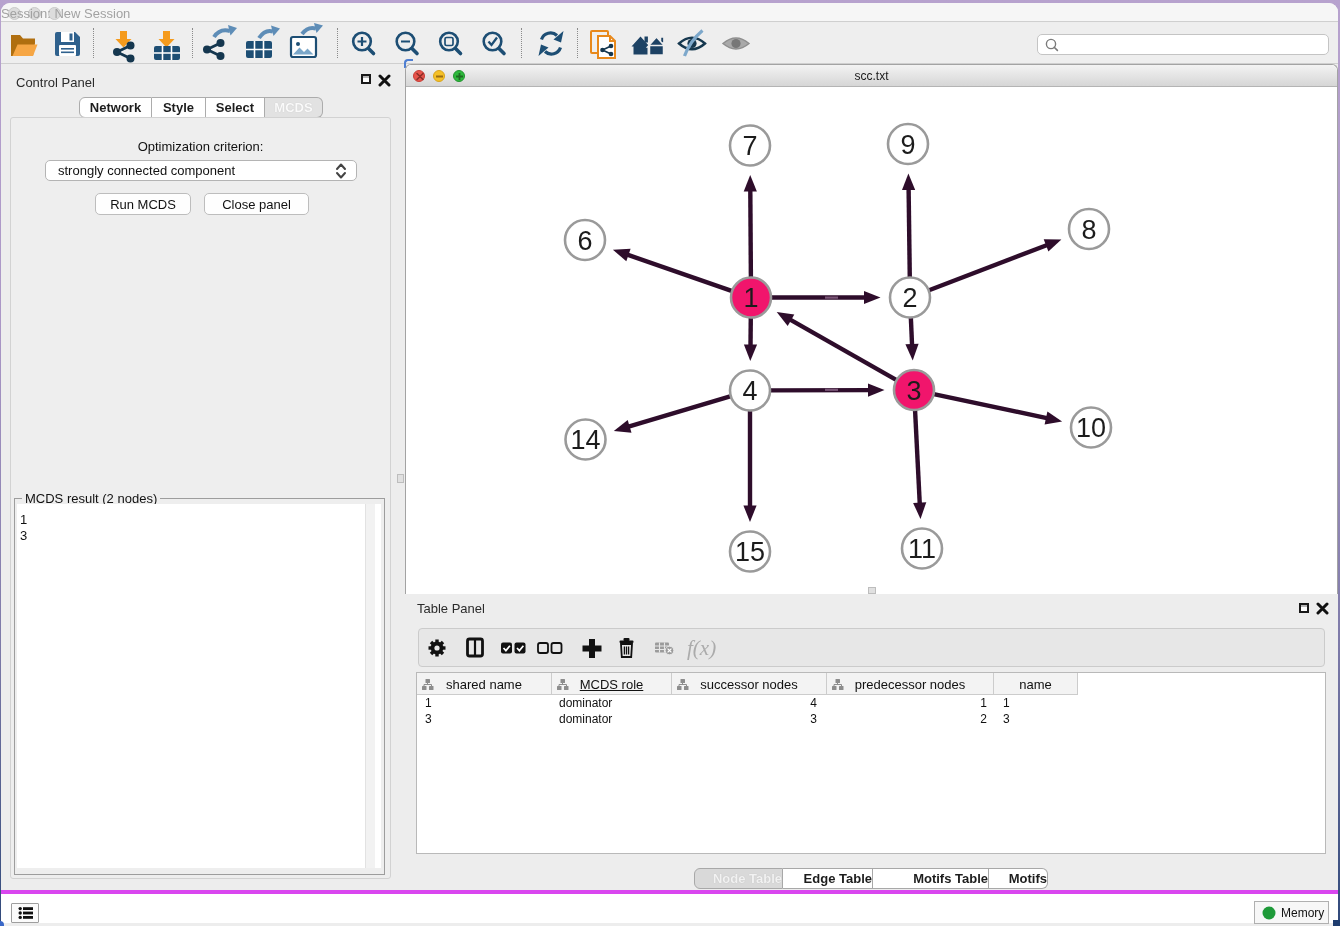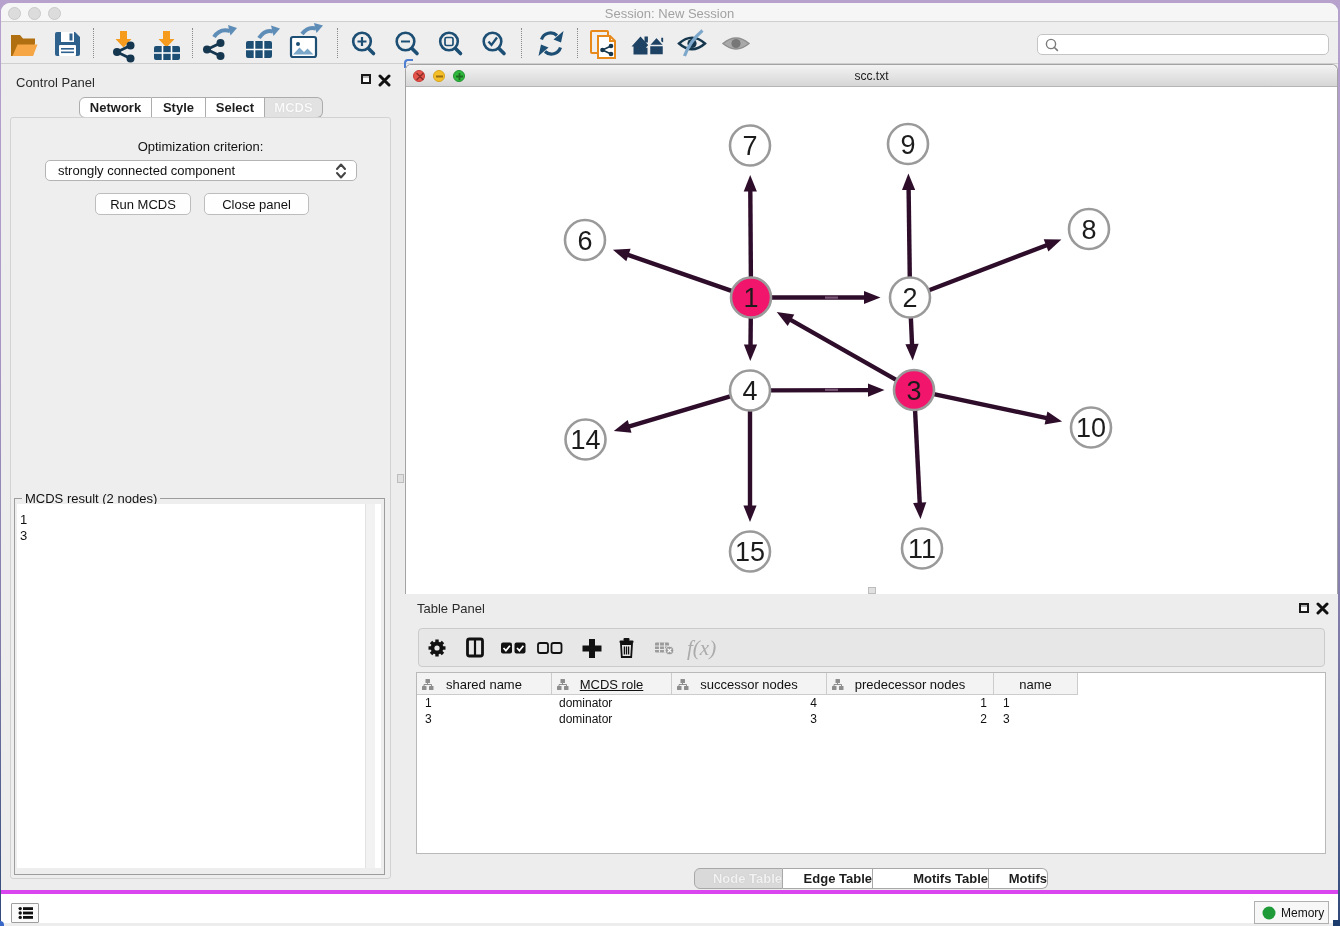--- a/index.html
+++ b/index.html
@@ -6,21 +6,21 @@
 html,body { width:1340px; height:926px; overflow:hidden; }
 body { background:linear-gradient(180deg,#b7a2ce 0%,#ab97c6 35%,#7d7aa8 70%,#30497a 100%); font-family:"Liberation Sans", sans-serif; }
 #page { position:relative; width:1340px; height:926px; }
 #app { position:absolute; left:1px; top:3px; width:1337px; height:923px;
   background:#ededed; border-radius:9px 9px 0 0; overflow:hidden; }
 
 #titlebar { position:absolute; left:0; top:0; width:1337px; height:19px;
   background:#f6f6f6; border-bottom:1px solid #cfcfcf; }
 .tlight { position:absolute; top:4px; width:13px; height:13px; border-radius:50%;
   background:#dcdcdc; border:1px solid #c9c9c9; }
-#wtitle { position:absolute; top:3px; left:0; width:100%; text-align:center;
+#wtitle { position:absolute; top:3px; left:0; width:100%; 
   font-size:13px; color:#a2a2a2; }
 
 #toolbar { position:absolute; left:0; top:20px; width:1337px; height:41px;
   background:#eeeeee; border-bottom:1px solid #cfcfcf; }
 .sep { position:absolute; top:5px; height:30px; width:0;
   border-left:1px dotted #8b8b8b; }
 #searchbox { position:absolute; left:1036px; top:11px; width:292px; height:21px;
   background:#fff; border:1px solid #c4c4c4; border-radius:5px; }
 
 #cpanel { position:absolute; left:0; top:61px; width:392px; height:829px;

